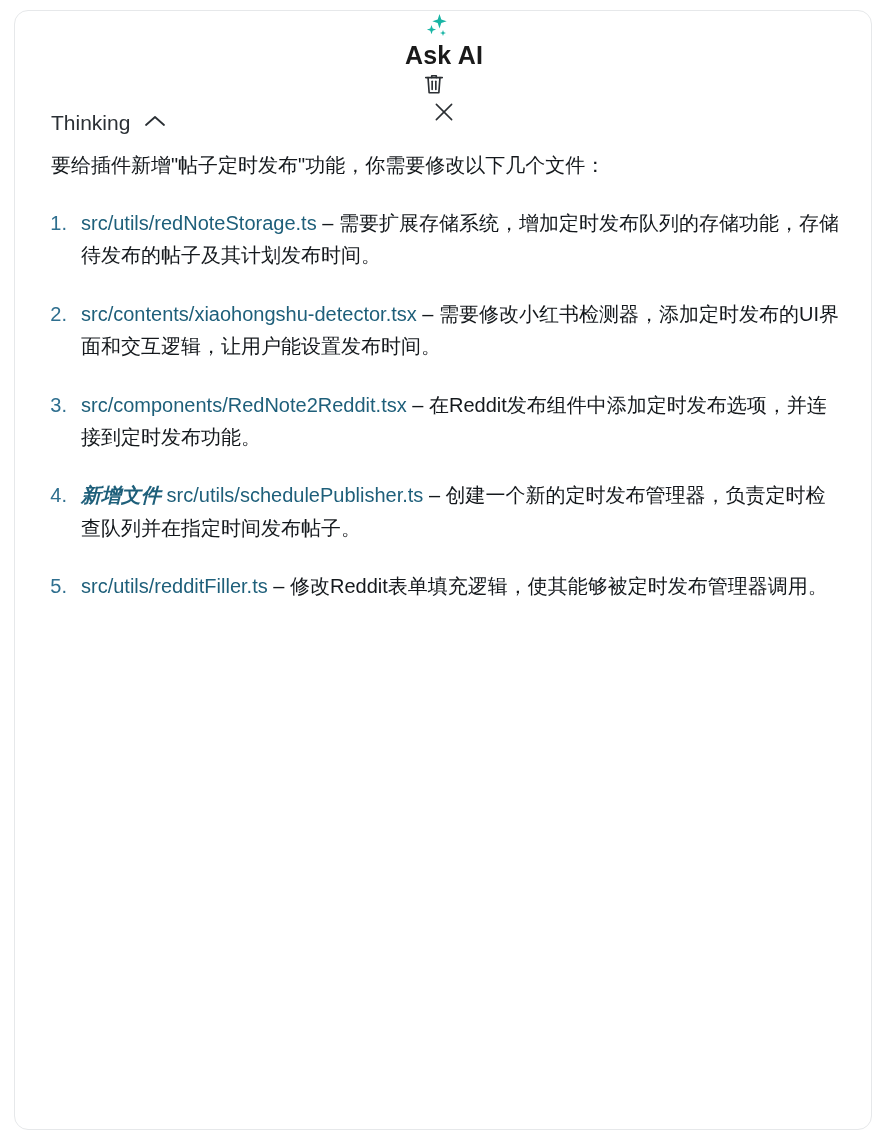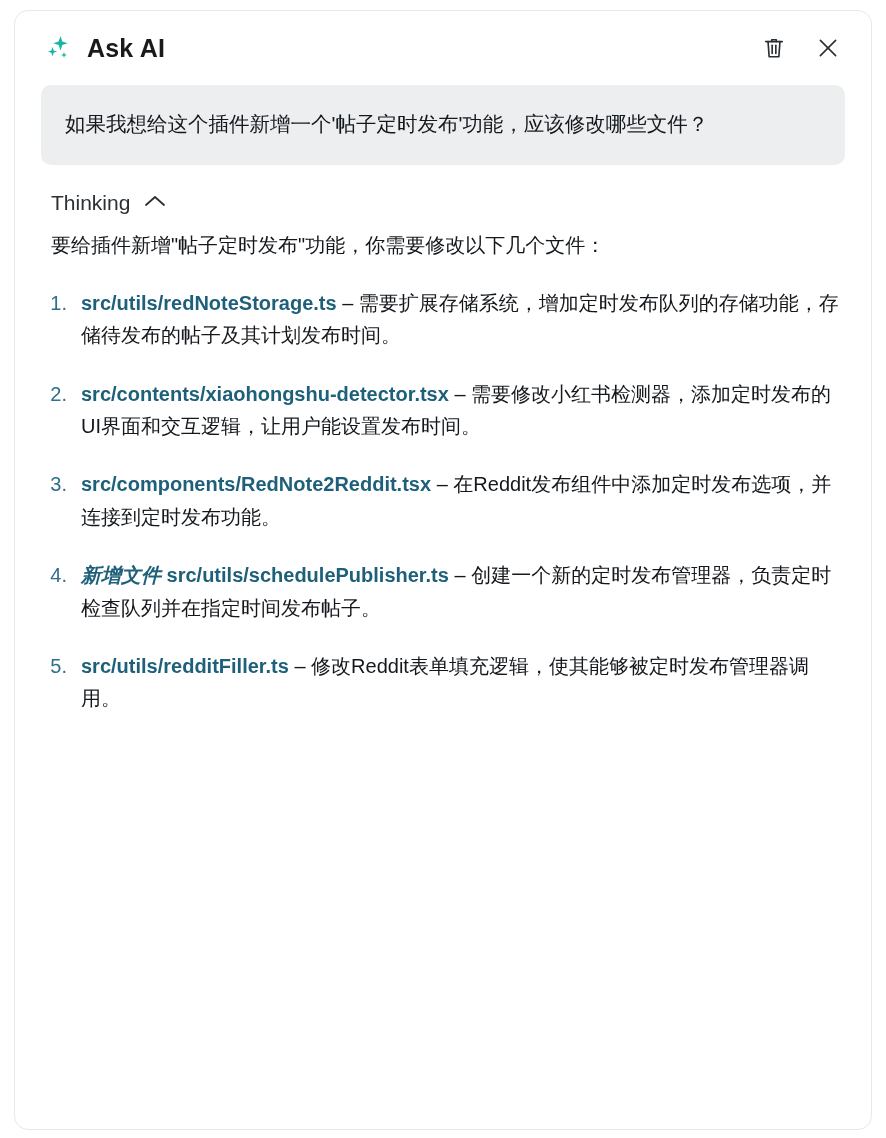--- a/index.html
+++ b/index.html
@@ -27,20 +27,21 @@
     border-radius: 14px;
     box-sizing: border-box;
     overflow: hidden;
   }
   .panel-header {
     display: flex;
     align-items: center;
     height: 74px;
     padding: 0 26px 0 28px;
     box-sizing: border-box;
+    flex-direction: column;
   }
   .spark-icon {
     width: 30px;
     height: 30px;
     flex: 0 0 auto;
     display: block;
     margin-right: 14px;
   }
   .panel-title {
     font-size: 25px;
@@ -116,21 +117,21 @@
     padding-right: 14px;
     color: #2f6f8f;
     font-size: 20px;
     line-height: 1.62;
     box-sizing: border-box;
   }
   .li-body {
     flex: 1 1 auto;
   }
   .li-body .code {
-    font-weight: bold;
+    font-weight: normal;
     color: #1e5f7a;
   }
   .li-body .code-prefix {
     font-weight: bold;
     color: #1e5f7a;
     font-style: italic;
   }
   .li-body .rest {
     color: #14181c;
   }
@@ -163,21 +164,20 @@
       <button class="icon-btn" aria-label="close">
         <svg width="26" height="26" viewBox="0 0 26 26" xmlns="http://www.w3.org/2000/svg" fill="none" stroke="#2b2f33" stroke-width="1.9" stroke-linecap="round">
           <path d="M4 4 L22 22"></path>
           <path d="M22 4 L4 22"></path>
         </svg>
       </button>
     </div>
 
     <div class="content">
 
-      <div class="user-bubble">如果我想给这个插件新增一个'帖子定时发布'功能，应该修改哪些文件？</div>
 
       <div class="thinking-row">
         <span class="thinking-label">Thinking</span>
         <span class="chevron">
           <svg width="22" height="14" viewBox="0 0 22 14" xmlns="http://www.w3.org/2000/svg" fill="none" stroke="#2b3035" stroke-width="1.8" stroke-linecap="round" stroke-linejoin="round">
             <path d="M2 11 L11 3 L20 11"></path>
           </svg>
         </span>
       </div>
 

